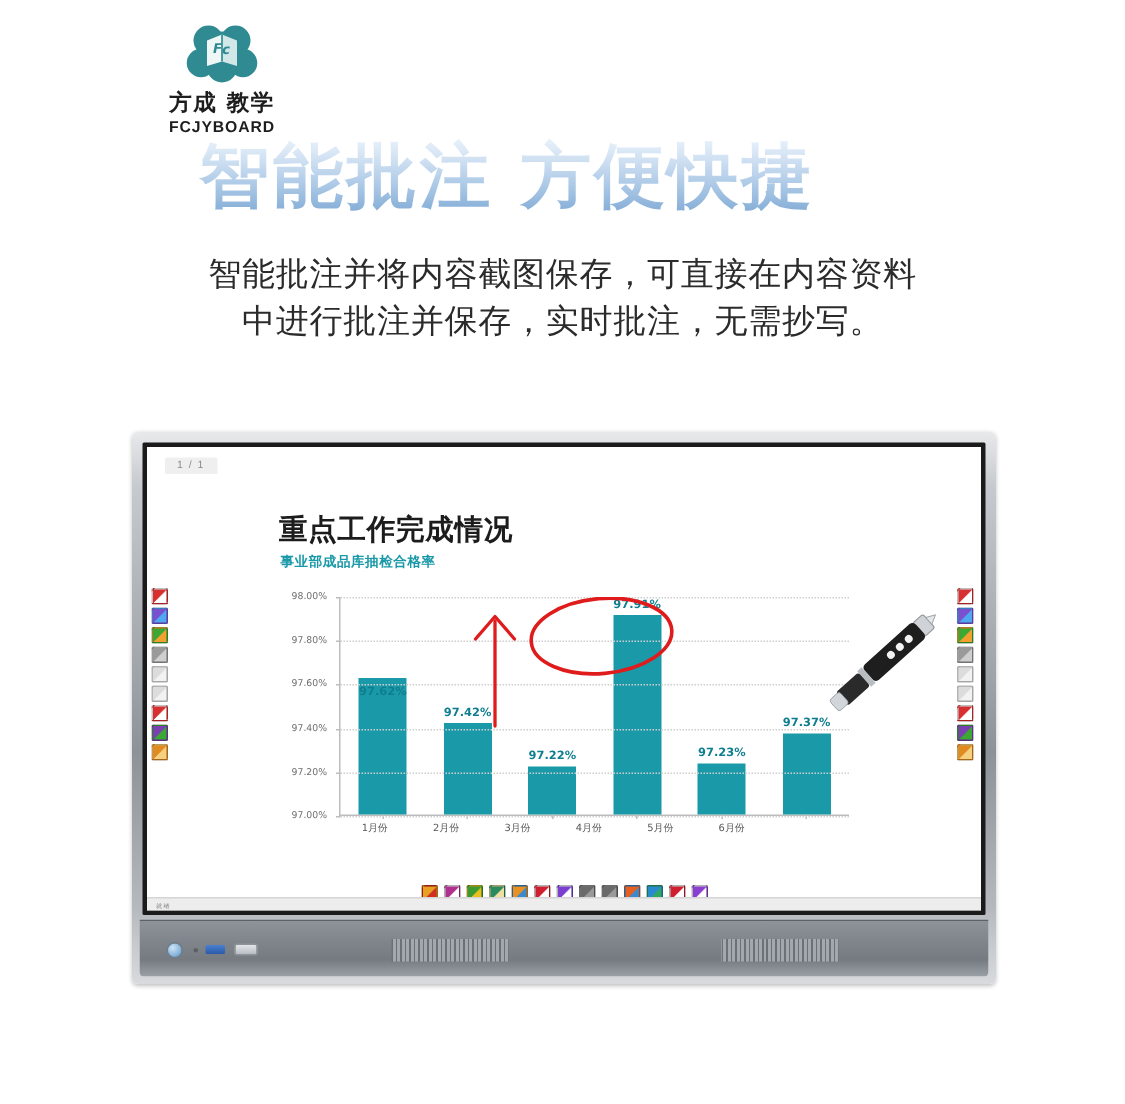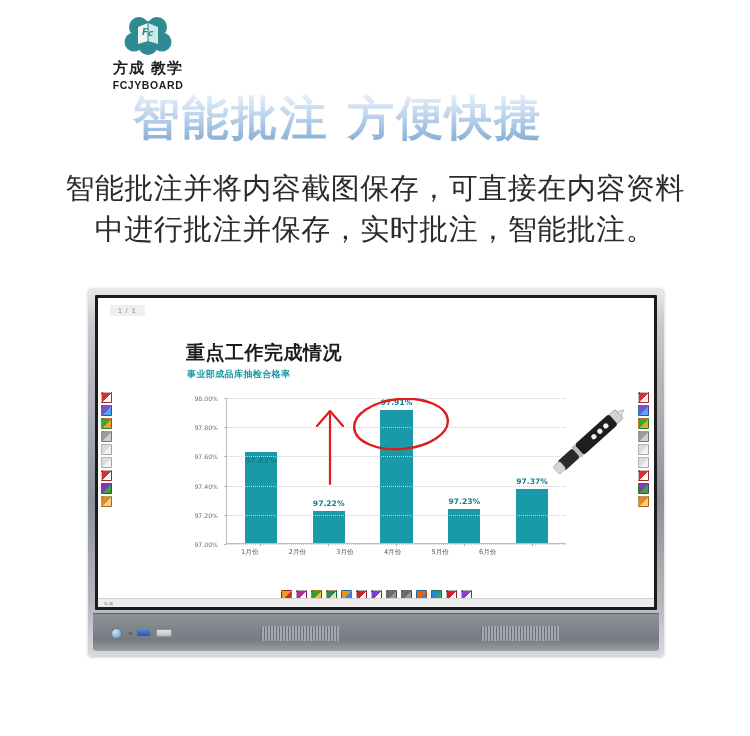--- a/index.html
+++ b/index.html
@@ -34,21 +34,21 @@
     background: linear-gradient(180deg, #eaf2fb 0%, #cfe0f2 28%, #a9c7e5 62%, #7da8d4 100%);
     -webkit-background-clip: text;
     background-clip: text;
     color: transparent;
     -webkit-text-fill-color: transparent;
   }
 
   .subhead {
     position: absolute; left: 0; top: 168px; width: 750px;
     text-align: center; color: #2b2b2b;
-    font-size: 29px; line-height: 1.42; letter-spacing: 0.5px;
+    font-size: 22px; line-height: 1.42; letter-spacing: 0.5px;
     font-family: "DejaVu Sans", sans-serif;
   }
   .subhead .ln { display: block; }
 
   
   .device {
     position: absolute; left: 88px; top: 288px; width: 576px; height: 368px;
   }
   .bezel {
     position: absolute; inset: 0;
@@ -188,21 +188,21 @@
       </svg>
     </div>
     <div class="logo-cn">方成 教学</div>
     <div class="logo-en">FCJYBOARD</div>
   </div>
 
   <div class="headline">智能批注 方便快捷</div>
 
   <div class="subhead">
     <span class="ln">智能批注并将内容截图保存，可直接在内容资料</span>
-    <span class="ln">中进行批注并保存，实时批注，智能批注。</span>
+    <span class="ln">中进行批注并保存，实时批注，无需抄写。</span>
   </div>
 
   <div class="device">
     <div class="bezel"></div>
 
     <div class="screen-outer">
       <div class="screen">
 
         <div class="pagechip">1 / 1</div>
 
@@ -216,20 +216,25 @@
               <div class="ytick" style="top: 58.4px;">97.60%</div>
               <div class="ytick" style="top: 87.6px;">97.40%</div>
               <div class="ytick" style="top: 116.8px;">97.20%</div>
               <div class="ytick" style="top: 146px;">97.00%</div>
             </div>
           <div class="plot" id="plot">
             <div class="bars" id="bars">
                 <div class="barcol">
                   <div class="barlabel" style="bottom: 78px; color: rgb(15, 127, 143);">97.62%</div>
                   <div class="bar" style="height: 90.52px; background: rgb(26, 153, 168);"></div>
+                  <div class="xtick"></div>
+                </div>
+                <div class="barcol">
+                  <div class="barlabel" style="bottom: 64.32px; color: rgb(15, 127, 143);">97.42%</div>
+                  <div class="bar" style="height: 61.32px; background: rgb(26, 153, 168);"></div>
                   <div class="xtick"></div>
                 </div>
                 <div class="barcol">
                   <div class="barlabel" style="bottom: 35.12px; color: rgb(15, 127, 143); margin-top: 32px;">97.22%</div>
                   <div class="bar" style="height: 32.12px; background: rgb(26, 153, 168);"></div>
                   <div class="xtick"></div>
                 </div>
                 <div class="barcol">
                   <div class="barlabel" style="bottom: 135.86px; color: rgb(15, 127, 143);">97.91%</div>
                   <div class="bar" style="height: 132.86px; background: rgb(26, 153, 168);"></div>

